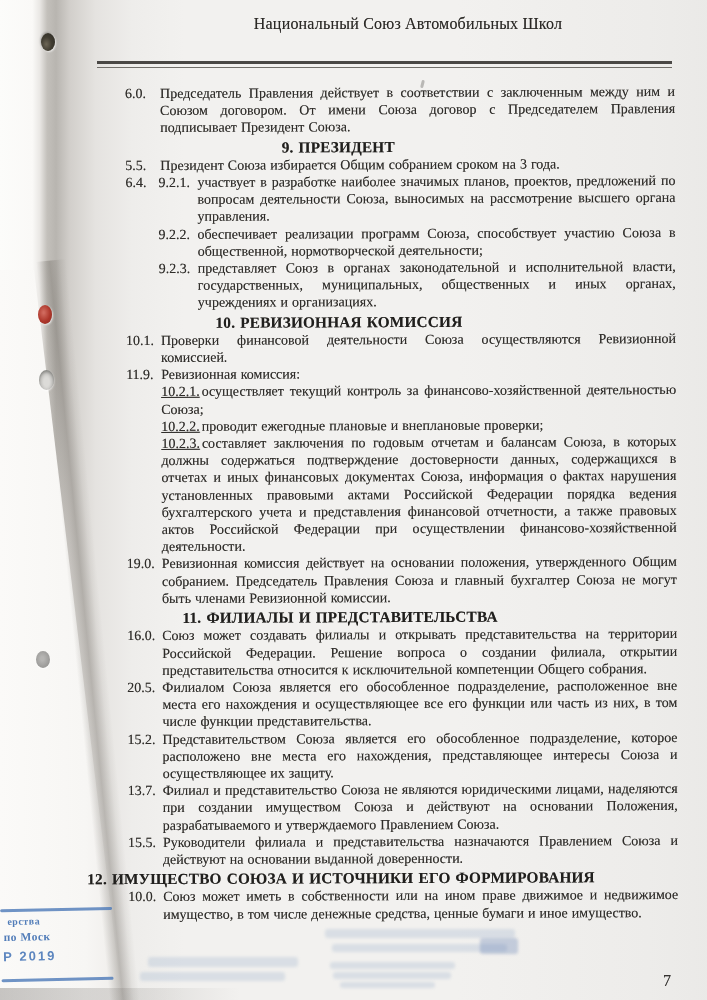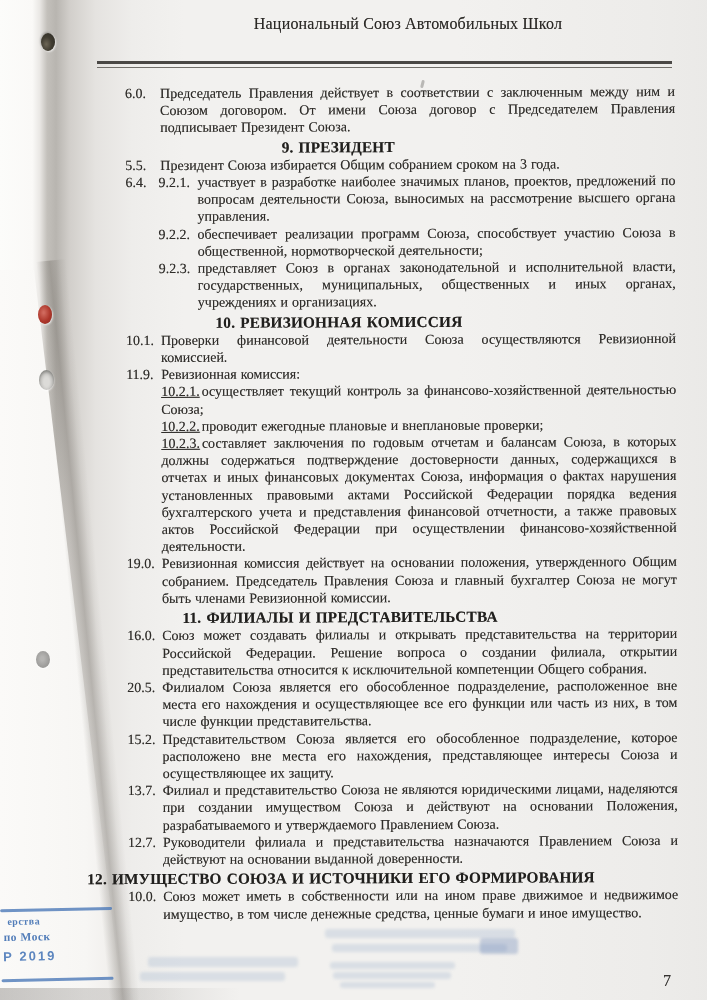--- a/index.html
+++ b/index.html
@@ -131,21 +131,21 @@
       <div class="item"><span class="num">11.9.</span><span class="txt">Ревизионная комиссия:</span></div>
       <div class="item sub2"><span class="num">10.2.1.</span><span class="txt">осуществляет текущий контроль за финансово-хозяйственной деятельностью Союза;</span></div>
       <div class="item sub2"><span class="num">10.2.2.</span><span class="txt">проводит ежегодные плановые и внеплановые проверки;</span></div>
       <div class="item sub2"><span class="num">10.2.3.</span><span class="txt">составляет заключения по годовым отчетам и балансам Союза, в которых должны содержаться подтверждение достоверности данных, содержащихся в отчетах и иных финансовых документах Союза, информация о фактах нарушения установленных правовыми актами Российской Федерации порядка ведения бухгалтерского учета и представления финансовой отчетности, а также правовых актов Российской Федерации при осуществлении финансово-хозяйственной деятельности.</span></div>
       <div class="item"><span class="num">19.0.</span><span class="txt">Ревизионная комиссия действует на основании положения, утвержденного Общим собранием. Председатель Правления Союза и главный бухгалтер Союза не могут быть членами Ревизионной комиссии.</span></div>
       <div class="heading">11. ФИЛИАЛЫ И ПРЕДСТАВИТЕЛЬСТВА</div>
       <div class="item"><span class="num">16.0.</span><span class="txt">Союз может создавать филиалы и открывать представительства на территории Российской Федерации. Решение вопроса о создании филиала, открытии представительства относится к исключительной компетенции Общего собрания.</span></div>
       <div class="item"><span class="num">20.5.</span><span class="txt">Филиалом Союза является его обособленное подразделение, расположенное вне места его нахождения и осуществляющее все его функции или часть из них, в том числе функции представительства.</span></div>
       <div class="item"><span class="num">15.2.</span><span class="txt">Представительством Союза является его обособленное подразделение, которое расположено вне места его нахождения, представляющее интересы Союза и осуществляющее их защиту.</span></div>
       <div class="item"><span class="num">13.7.</span><span class="txt">Филиал и представительство Союза не являются юридическими лицами, наделяются при создании имуществом Союза и действуют на основании Положения, разрабатываемого и утверждаемого Правлением Союза.</span></div>
-      <div class="item"><span class="num">12.7.</span><span class="txt">Руководители филиала и представительства назначаются Правлением Союза и действуют на основании выданной доверенности.</span></div>
+      <div class="item"><span class="num">15.5.</span><span class="txt">Руководители филиала и представительства назначаются Правлением Союза и действуют на основании выданной доверенности.</span></div>
       <div class="heading">12. ИМУЩЕСТВО СОЮЗА И ИСТОЧНИКИ ЕГО ФОРМИРОВАНИЯ</div>
       <div class="item"><span class="num">10.0.</span><span class="txt">Союз может иметь в собственности или на ином праве движимое и недвижимое имущество, в том числе денежные средства, ценные бумаги и иное имущество.</span></div>
     </div>
 
   <div class="bleed" style="left:325px;top:929px;width:190px;height:9px;"></div>
   <div class="bleed" style="left:332px;top:944px;width:175px;height:8px;"></div>
   <div class="bleed dark" style="left:480px;top:938px;width:38px;height:16px;"></div>
   <div class="bleed" style="left:330px;top:962px;width:125px;height:7px;"></div>
   <div class="bleed" style="left:333px;top:972px;width:118px;height:7px;"></div>
   <div class="bleed" style="left:340px;top:982px;width:95px;height:6px;"></div>

